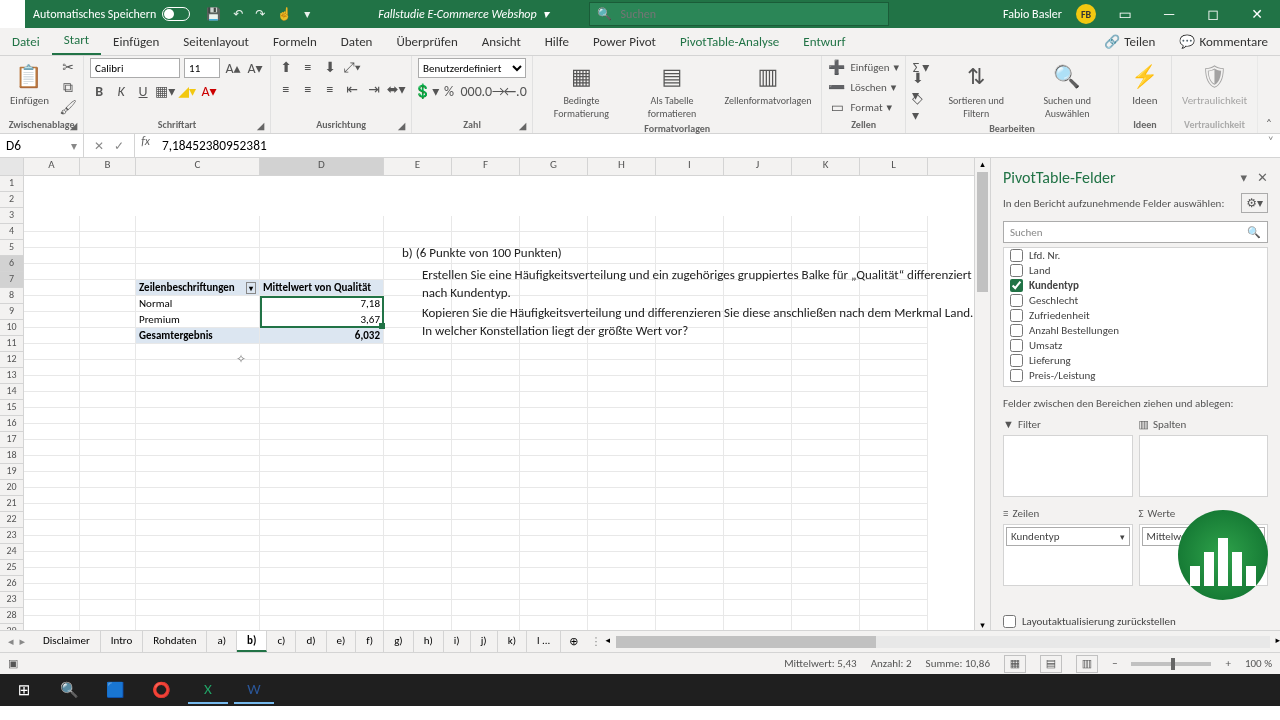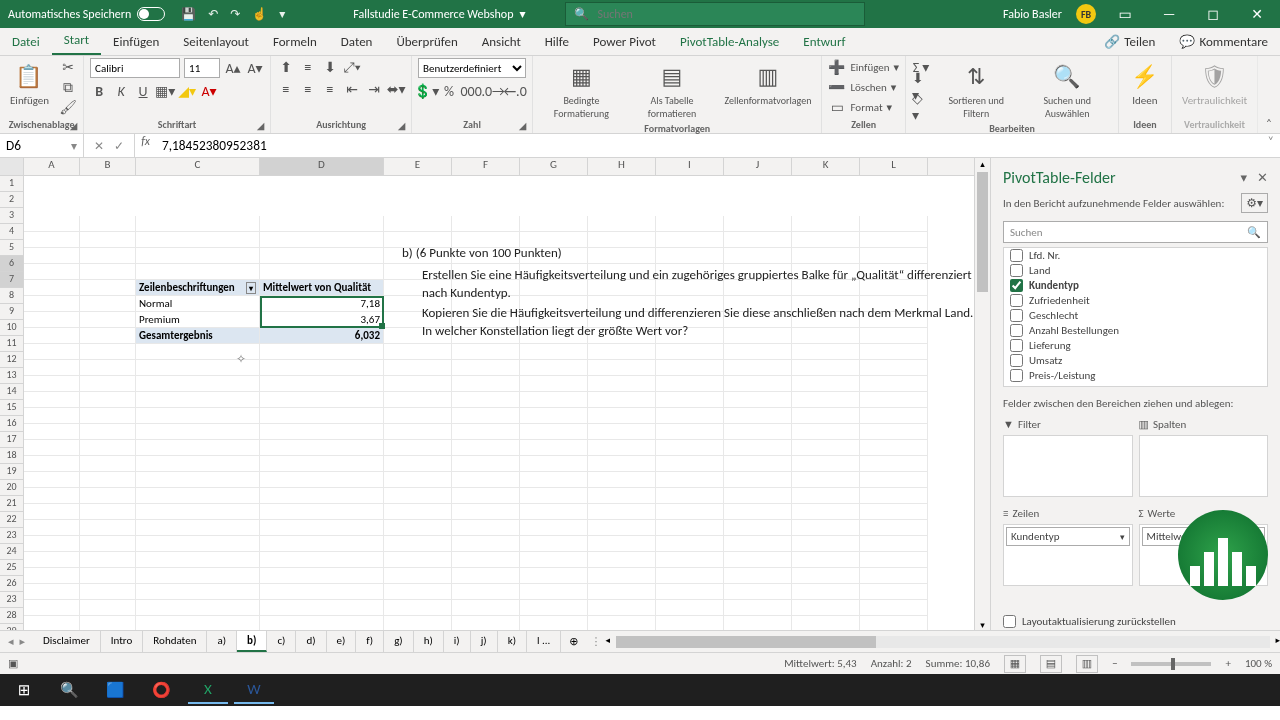--- a/index.html
+++ b/index.html
@@ -1,25 +1,25 @@
 <!DOCTYPE html>
 <html><head>
 <meta charset="utf-8">
 <style>
 * { margin: 0; padding: 0; box-sizing: border-box; font-family: "Segoe UI", Calibri, sans-serif; }
 body { width: 1280px; height: 720px; overflow: hidden; background: #fff; font-size: 12px; }
 
 
-.titlebar { height: 28px; background: #217346; display: flex; align-items: center; color: #fff; font-size: 12px; }
+.titlebar { height: 28px; background: #217346; display: flex; align-items: center; color: #fff; font-size: 12px; margin-left: 25px; }
 .titlebar .autosave { display: flex; align-items: center; padding: 0 8px; gap: 6px; }
 .toggle { width: 28px; height: 14px; border: 1px solid #fff; border-radius: 7px; position: relative; }
 .toggle::after { content: ""; position: absolute; left: 1px; top: 1px; width: 10px; height: 10px; background: #fff; border-radius: 50%; }
 .titlebar .qat { display: flex; gap: 12px; padding: 0 8px; }
 .titlebar .qat span { opacity: .9; }
-.titlebar .doc-title { flex: 0 0 auto; margin-left: 60px; display: flex; align-items: center; gap: 6px; }
+.titlebar .doc-title { flex: 0 0 auto; margin-left: 60px; display: flex; align-items: center; gap: 6px; font-style: italic; }
 .titlebar .search { margin-left: 40px; height: 24px; width: 300px; background: #2b8657; border: 1px solid #1a5c38; display: flex; align-items: center; padding: 0 8px; gap: 8px; color: #d0e8dc; }
 .titlebar .search input { background: transparent; border: none; color: #fff; outline: none; width: 100%; font-size: 12px; }
 .titlebar .right { margin-left: auto; display: flex; align-items: center; gap: 14px; padding-right: 8px; }
 .avatar { width: 20px; height: 20px; background: #f2c811; color: #333; border-radius: 50%; display: flex; align-items: center; justify-content: center; font-size: 10px; font-weight: 600; }
 .win-btn { width: 30px; text-align: center; font-size: 14px; }
 
 
 .ribbon-tabs { height: 28px; background: #f3f2f1; display: flex; align-items: flex-end; border-bottom: 1px solid #d4d4d4; font-size: 13px; }
 .ribbon-tabs .tab { padding: 6px 12px; color: #333; cursor: pointer; }
 .ribbon-tabs .tab.active { border-bottom: 2px solid #217346; color: #217346; font-weight: 400; }
@@ -832,37 +832,37 @@
         <div class="field-item">
           <input type="checkbox" style=""> 
           <span>Land</span>
         </div>
         <div class="field-item checked">
           <input type="checkbox" checked="" style=""> 
           <span>Kundentyp</span>
         </div>
         <div class="field-item">
           <input type="checkbox" style=""> 
-          <span>Zufriedenheit</span>
+          <span>Geschlecht</span>
         </div>
         <div class="field-item">
           <input type="checkbox" style=""> 
-          <span>Geschlecht</span>
+          <span>Zufriedenheit</span>
         </div>
         <div class="field-item">
           <input type="checkbox" style=""> 
           <span>Anzahl Bestellungen</span>
         </div>
         <div class="field-item">
           <input type="checkbox" style=""> 
-          <span>Lieferung</span>
+          <span>Umsatz</span>
         </div>
         <div class="field-item">
           <input type="checkbox" style=""> 
-          <span>Umsatz</span>
+          <span>Lieferung</span>
         </div>
         <div class="field-item">
           <input type="checkbox" style=""> 
           <span>Preis-/Leistung</span>
         </div>
       </div>
     <div class="pivot-mid">Felder zwischen den Bereichen ziehen und ablegen:</div>
     <div class="areas">
       <div class="area">
         <div class="area-title">

